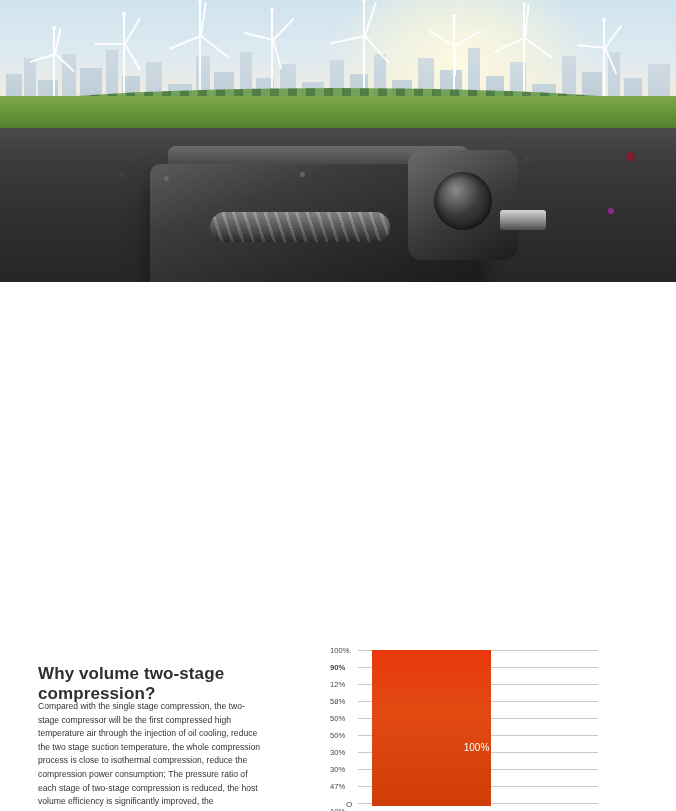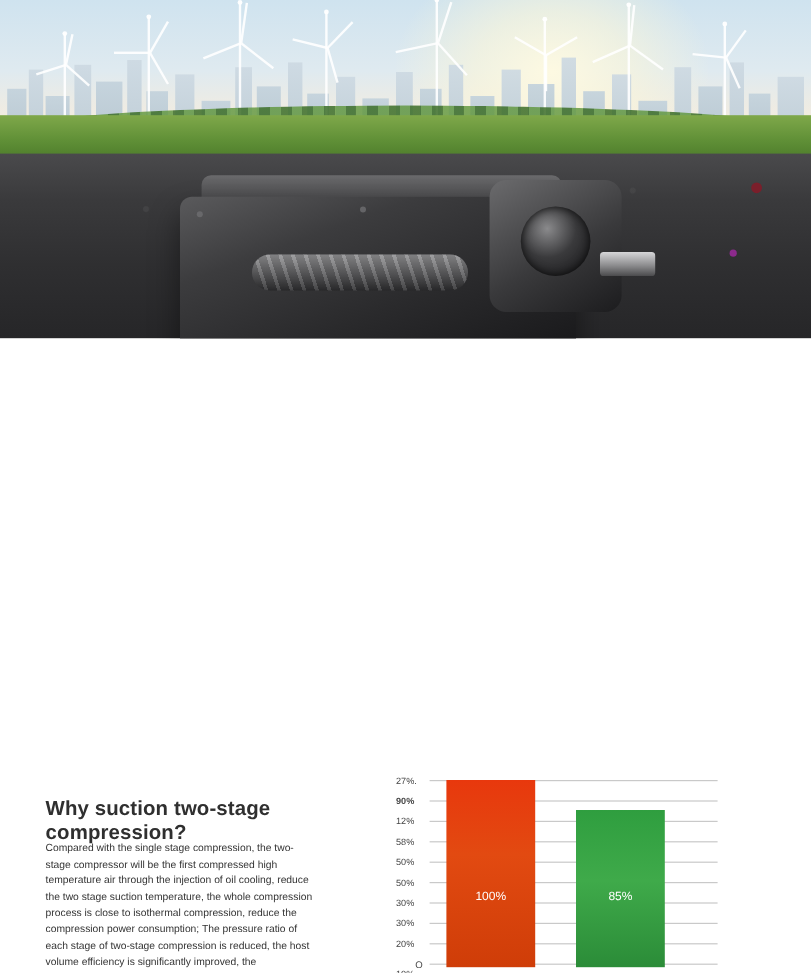--- a/index.html
+++ b/index.html
@@ -100,21 +100,21 @@
     position:absolute;left:38px;top:418px;width:226px;
     font-size:8.6px;line-height:13.6px;color:#333333;
   }
   
   .chart{position:absolute;left:330px;top:362px;width:248px;height:170px;}
   .chart-grid{position:absolute;left:28px;top:6px;width:240px;height:156px;}
   .gline{position:absolute;left:0;width:240px;height:1px;background:#c9c9c9;}
   .ylab{position:absolute;left:0;width:26px;text-align:left;font-size:7.6px;color:#444;}
   .axis-o{position:absolute;left:16px;top:156px;font-size:8px;color:#444;}
   .bar{position:absolute;bottom:0;}
-  .bar-red{background:linear-gradient(180deg,#e8380d 0%,#e24a11 40%,#cf3d08 100%);}
+  .bar-red{background:linear-gradient(180deg,#e8380d 0%,#e24a11 40%,#cf3d08 100%);padding-left:45px;}
   .bar-green{background:linear-gradient(180deg,#2f9e3f 0%,#3faa4a 45%,#2b8c38 100%);}
   .bar-label{
     position:absolute;width:100%;text-align:center;color:#ffffff;font-size:10px;
   }
 </style>
 </head>
 <body>
 
 <div class="hero">
   <div class="sky"></div>
@@ -230,50 +230,47 @@
     <div class="c-flange">
       <div class="c-hole"></div>
     </div>
     <div class="c-shaft"></div>
 
   </div>
 </div>
 
 <div class="mid">
 
-  <div class="why-title">Why suction two-stage compression?</div>
+  <div class="why-title">Why volume two-stage compression?</div>
   <div class="why-body">Compared with the single stage compression, the two-stage compressor will be the first compressed high temperature air through the injection of oil cooling, reduce the two stage suction temperature, the whole compression process is close to isothermal compression, reduce the compression power consumption; The pressure ratio of each stage of two-stage compression is reduced, the host volume efficiency is significantly improved, the compression difference of parts is small, the heat load is low, and the operation is more stable and reliable.</div>
 
   <div class="chart">
     <div class="chart-grid">
       <div class="gline" style="top:0px;"></div>
       <div class="gline" style="top:17px;"></div>
       <div class="gline" style="top:34px;"></div>
       <div class="gline" style="top:51px;"></div>
       <div class="gline" style="top:68px;"></div>
       <div class="gline" style="top:85px;"></div>
       <div class="gline" style="top:102px;"></div>
       <div class="gline" style="top:119px;"></div>
       <div class="gline" style="top:136px;"></div>
       <div class="gline" style="top:153px;"></div>
     </div>
 
-    <div class="ylab" style="top:2px;">27%.</div>
+    <div class="ylab" style="top:2px;">100%.</div>
     <div class="ylab" style="top:19px;font-weight:bold;">90%</div>
     <div class="ylab" style="top:36px;">12%</div>
     <div class="ylab" style="top:53px;">58%</div>
     <div class="ylab" style="top:70px;">50%</div>
     <div class="ylab" style="top:87px;">50%</div>
     <div class="ylab" style="top:104px;">30%</div>
     <div class="ylab" style="top:121px;">30%</div>
-    <div class="ylab" style="top:138px;">20%</div>
+    <div class="ylab" style="top:138px;">47%</div>
     <div class="ylab" style="top:163px;">10%</div>
     <div class="axis-o">O</div>
 
     <div class="bar bar-red" style="left:42px;top:6px;width:74px;height:156px;">
       <div class="bar-label" style="top:92px;">100%</div>
     </div>
-    <div class="bar bar-green" style="left:150px;top:31px;width:74px;height:131px;">
-      <div class="bar-label" style="top:67px;">85%</div>
-    </div>
   </div>
 
 </div>
 
 </body></html>

